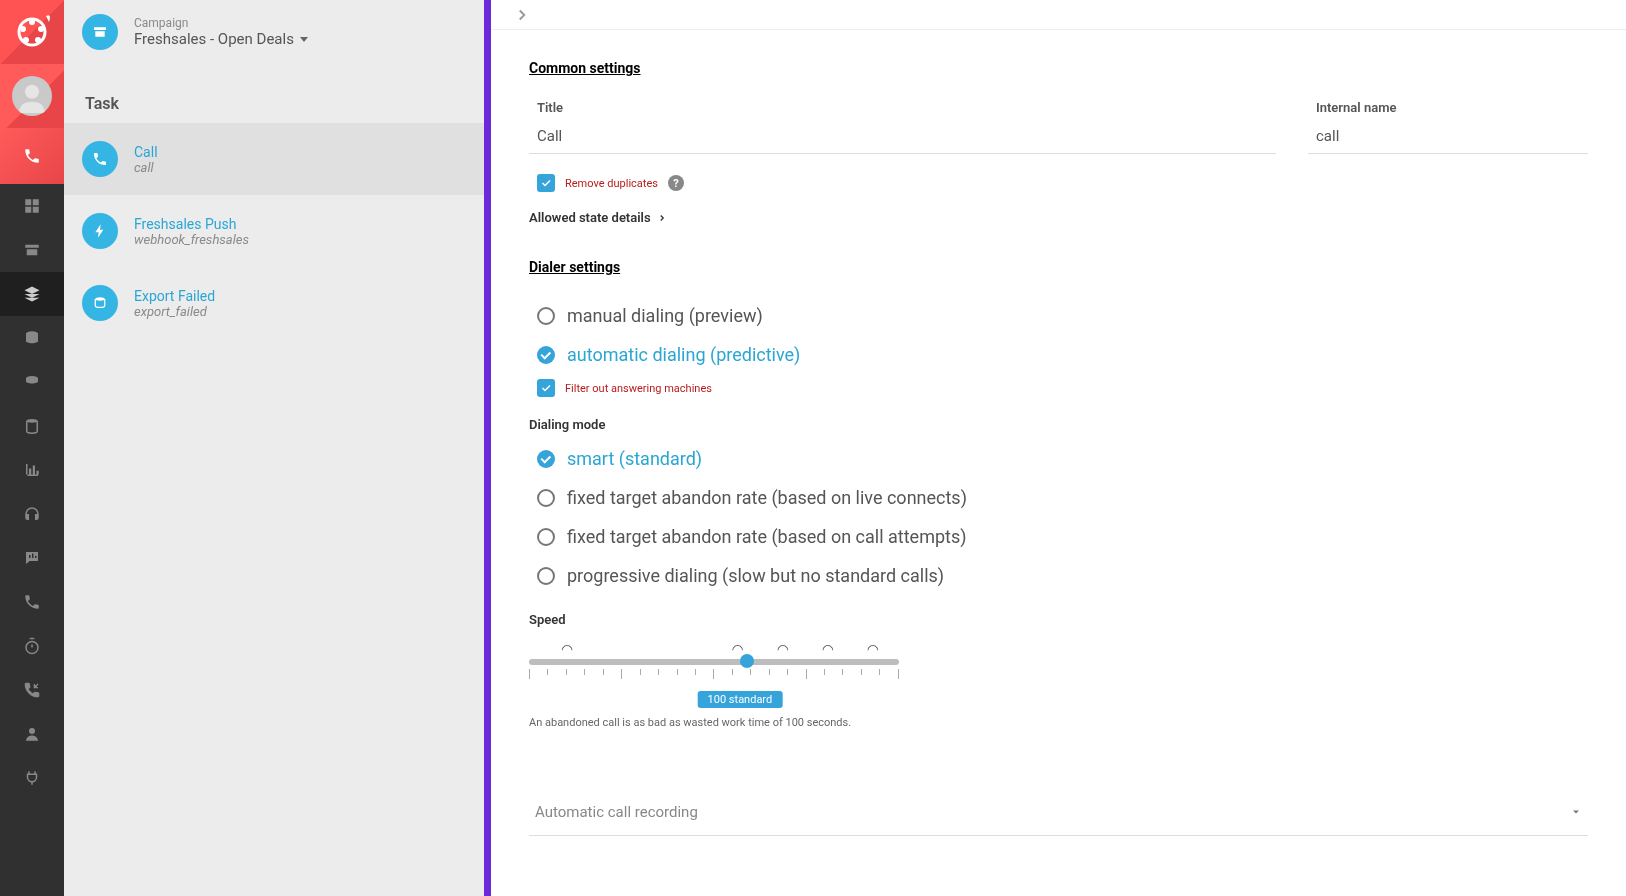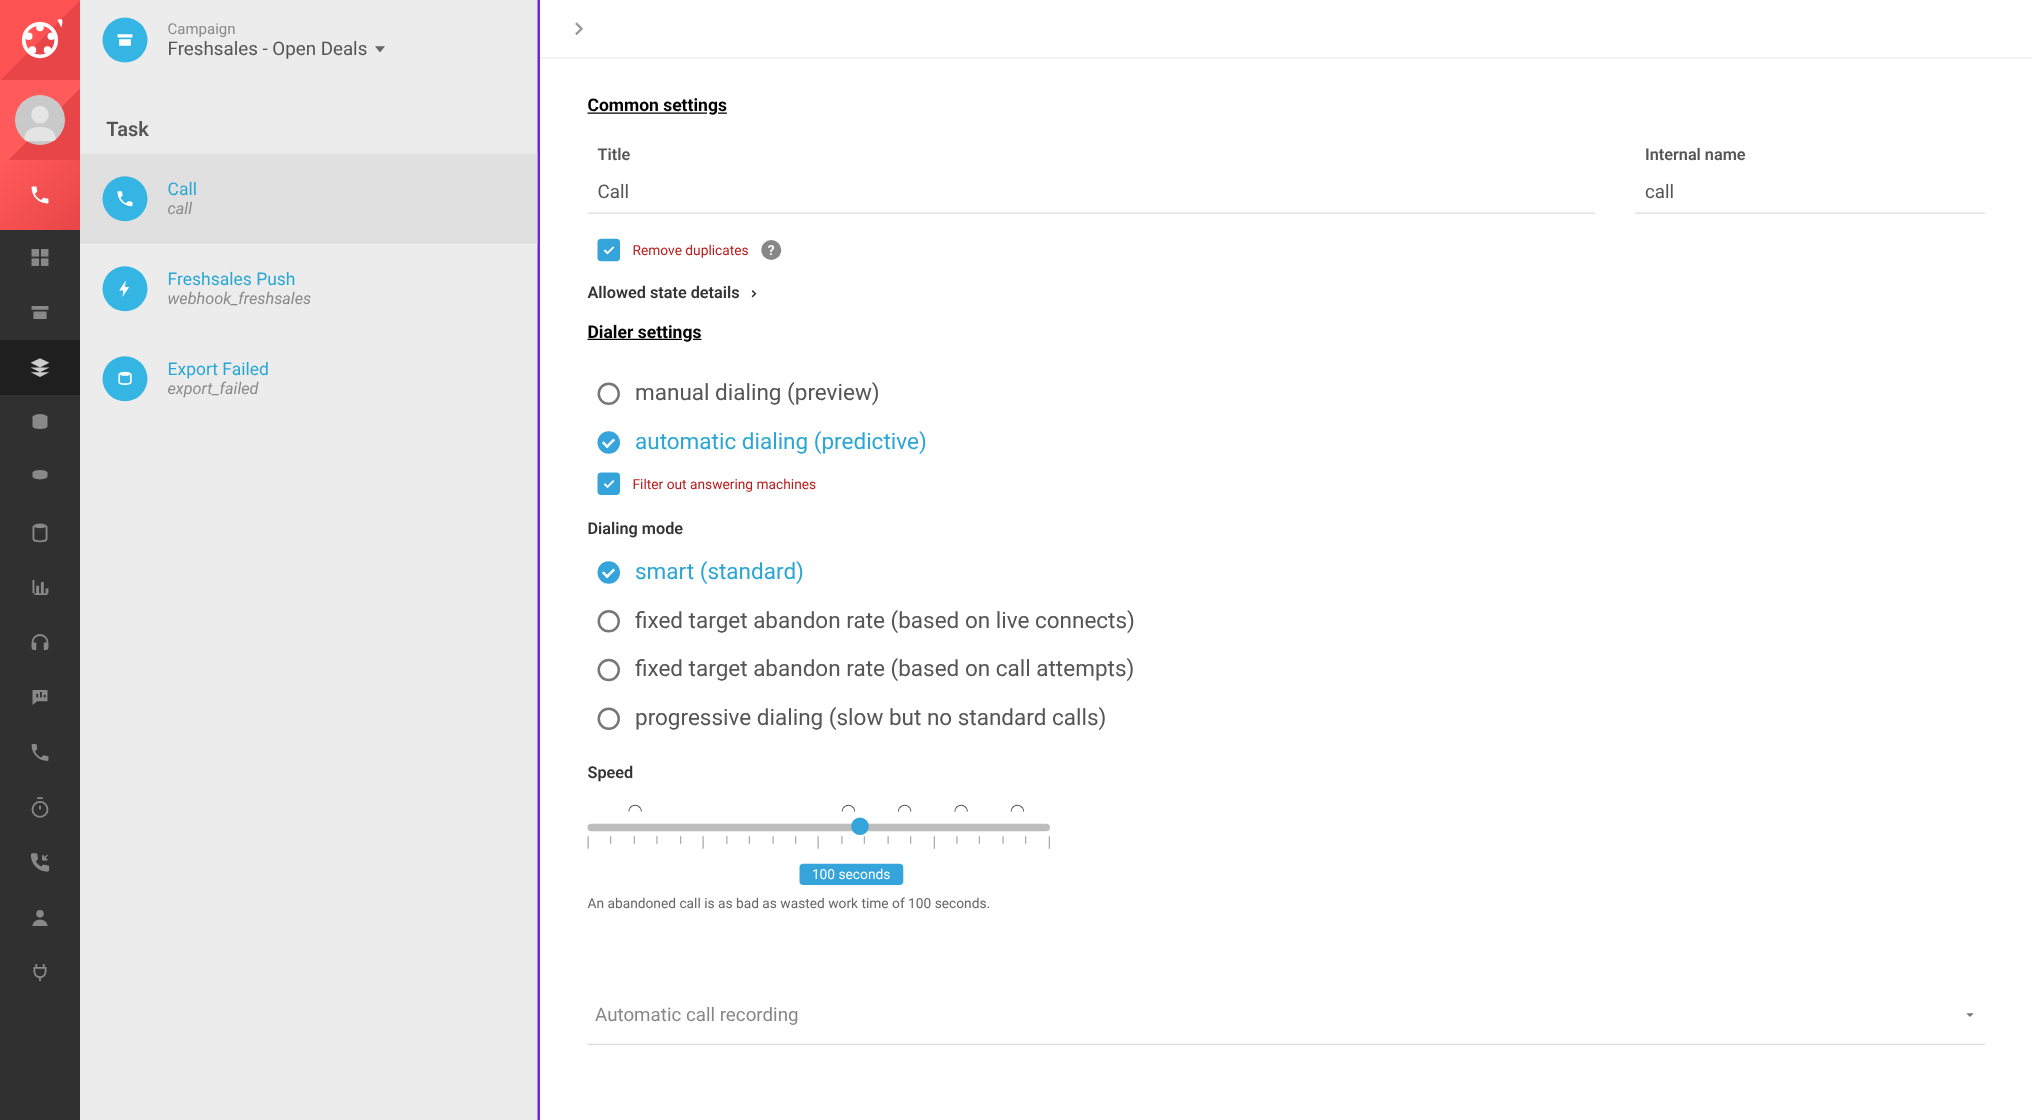--- a/index.html
+++ b/index.html
@@ -12,21 +12,21 @@
     .nav-logo svg { width: 40px; height: 40px; }
     .nav-avatar-wrap { height: 64px; width: 64px; display:flex; align-items:center; justify-content:center; background: linear-gradient(135deg, #ff5b5b 0%, #ff5b5b 55%, #e84548 55%); }
     .nav-avatar { width: 40px; height: 40px; border-radius: 50%; background: #c9c9c9; display: flex; align-items: center; justify-content: center; overflow:hidden; }
     .nav-avatar svg { width: 34px; height: 34px; fill: #aaa; }
     .nav-phone-top { height:56px; width:64px; display:flex; align-items:center; justify-content:center; background: linear-gradient(135deg, #ff5b5b, #e84548); color:#fff; }
     .nav-item { width: 64px; height: 44px; display: flex; align-items: center; justify-content: center; color: #888; cursor: pointer; }
     .nav-item.active { background: #1f1f1f; color: #ccc; }
     .nav-item svg, .nav-phone-top svg { width: 18px; height: 18px; fill: currentColor; }
     
     
-    .task-panel { width: 368px; background: #ececec; border-right: 2px solid #6d28d9; overflow-y: auto; }
+    .task-panel { width: 427px; background: #ececec; border-right: 7px solid #6d28d9; overflow-y: auto; }
     .task-header { padding: 14px 18px 14px; display: flex; align-items: center; gap: 16px; }
     .header-archive-btn { width: 36px; height: 36px; border-radius: 50%; background: #34b5e3; display: flex; align-items: center; justify-content: center; cursor: pointer; }
     .header-archive-btn svg { width: 16px; height: 16px; fill: #fff; }
     .header-texts { display: flex; flex-direction: column; }
     .header-label { font-size: 12px; color: #8a8a8a; }
     .header-title { font-size: 15px; color: #555; display: flex; align-items: center; gap: 6px; cursor: pointer; }
     .caret { width: 0; height: 0; border-left: 4px solid transparent; border-right: 4px solid transparent; border-top: 5px solid #666; }
     .section-label { padding: 30px 21px 10px; font-size: 16px; color: #555; font-weight: 600; }
     .task-item { display: flex; gap: 16px; align-items: center; padding: 18px 18px; cursor: pointer; }
     .task-item.selected { background: #e0e0e0; }
@@ -275,21 +275,21 @@
         <span class="check-label">Remove duplicates</span>
         <span class="help-icon">?</span>
       </div>
       <div class="expand-row">
         <span>Allowed state details</span>
         <svg viewBox="0 0 24 24">
             <path d="M9 6l6 6-6 6" fill="none" stroke="#333" stroke-width="3"></path>
           </svg>
       </div>
 
-      <h2 style="margin-top:16px">Dialer settings</h2>
+      <h2 style="margin-top:34px">Dialer settings</h2>
       <div style="margin-top:10px">
         <div class="radio-row">
             <div class="radio-outer"></div>
             <span class="radio-label">manual dialing (preview)</span>
           </div>
         <div class="radio-row selected">
             <div class="radio-outer"></div>
             <span class="radio-label">automatic dialing (predictive)</span>
           </div>
       </div>
@@ -352,21 +352,21 @@
             <div class="tick"></div>
             <div class="tick"></div>
             <div class="tick"></div>
           <div class="tick major"></div>
             <div class="tick"></div>
             <div class="tick"></div>
             <div class="tick"></div>
             <div class="tick"></div>
           <div class="tick major"></div>
         </div>
-        <div style="text-align:left; position:relative;"><span class="slider-badge" style="left:57%">100 seconds</span></div>
+        <div style="text-align:left; position:relative;"><span class="slider-badge" style="left:57%">100 standard</span></div>
       </div>
       <div class="slider-help">An abandoned call is as bad as wasted work time of 100 seconds.</div>
 
       <div class="accordion">
         <span class="accordion-title">Automatic call recording</span>
         <svg viewBox="0 0 24 24">
             <path d="M6 9l6 6 6-6z"></path>
           </svg>
       </div>
     </div>

